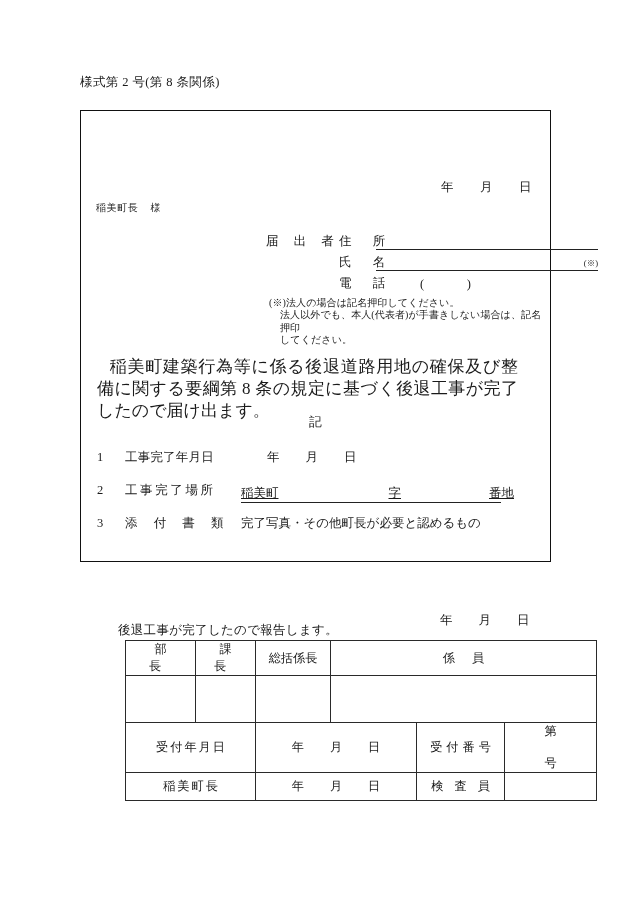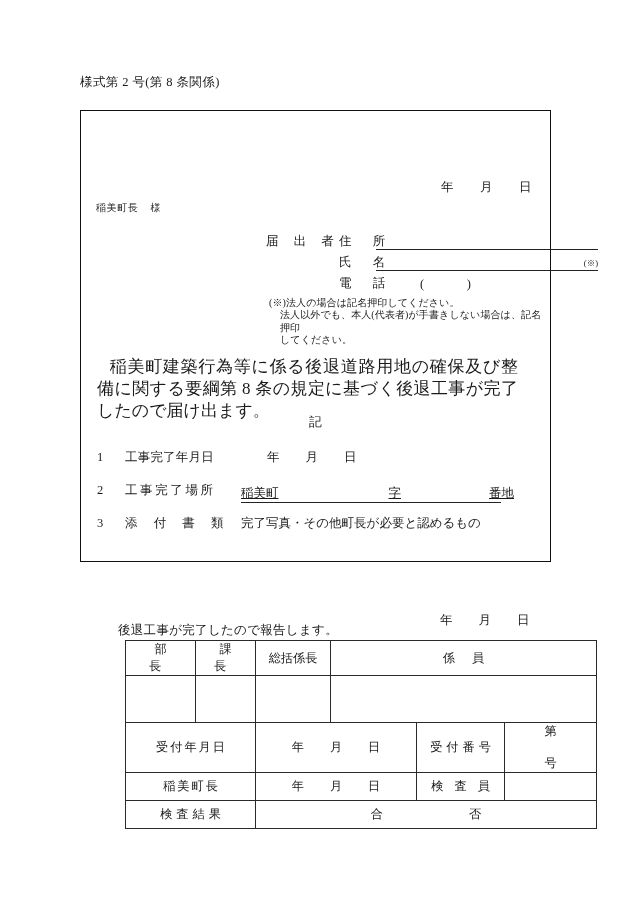--- a/index.html
+++ b/index.html
@@ -320,20 +320,16 @@
         <td colspan="2" class="ymd-cell"><span>年</span><span class="s"></span><span>月</span><span class="s"></span><span>日</span></td>
         <td><span class="sp-mid">受付番号</span></td>
         <td class="num-cell"><span>第</span><span class="s"></span><span>号</span></td>
       </tr>
       <tr>
         <td colspan="2"><span class="sp-narrow">稲美町長</span></td>
         <td colspan="2" class="ymd-cell"><span>年</span><span class="s"></span><span>月</span><span class="s"></span><span>日</span></td>
         <td><span class="sp-mid">検 査 員</span></td>
         <td></td>
       </tr>
-      <tr>
-        <td colspan="2"><span class="sp-mid">検査結果</span></td>
-        <td colspan="4" class="result-cell"><span>合</span><span class="s"></span><span>否</span></td>
-      </tr>
     </tbody>
   </table>
 
 </div>
 
 </body></html>

